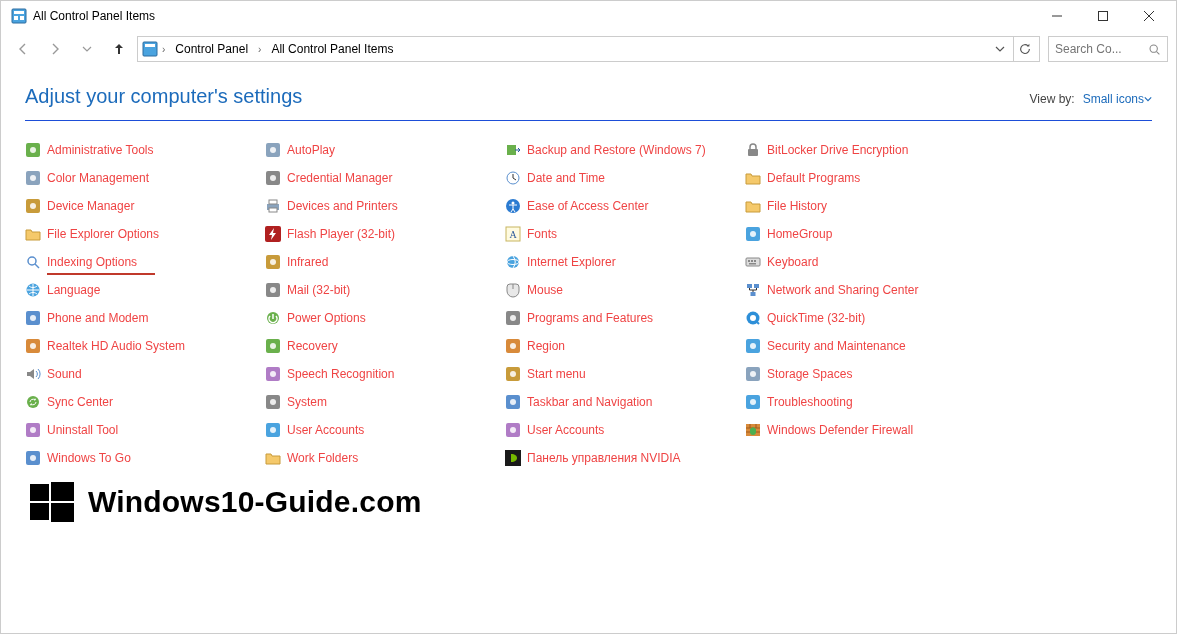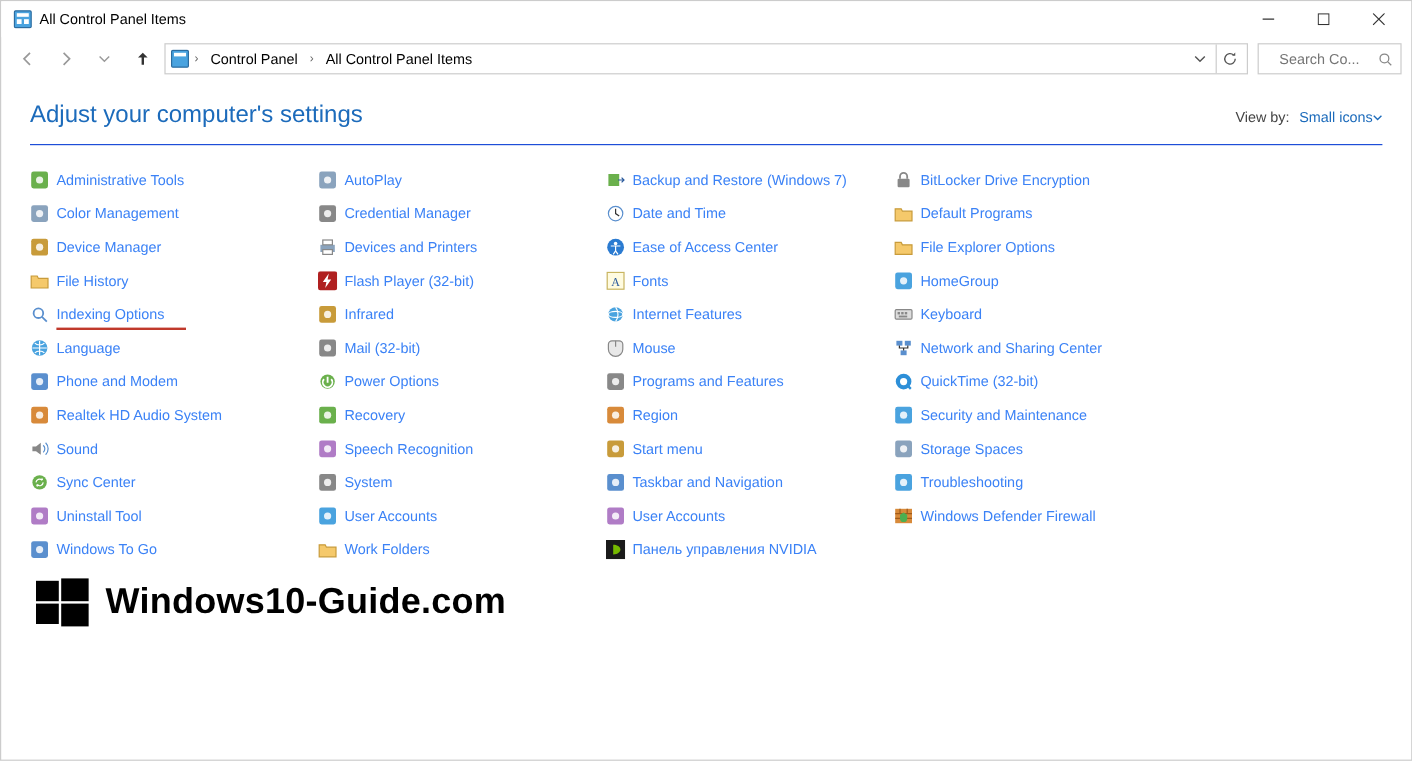--- a/index.html
+++ b/index.html
@@ -75,21 +75,20 @@
     border: 1px solid #ccc;
     display: flex; align-items: center;
     padding: 0 6px;
     color: #888;
     gap: 4px;
     margin-left: 4px;
   }
   .searchbox input {
     border: none; outline: none; width: 100%; font-size: 12px;
     color: #a16207;
-    text-align: center;
   }
 
   .content {
     padding: 18px 24px 0 24px;
   }
   .content-header {
     display: flex;
     align-items: baseline;
     border-bottom: 1px solid #1d4ed8;
     padding-bottom: 12px;
@@ -120,21 +119,21 @@
     gap: 6px;
     height: 22px;
     font-size: 12px;
     cursor: default;
   }
   .item .icon {
     width: 16px; height: 16px;
     display: inline-flex; align-items: center; justify-content: center;
     flex-shrink: 0;
   }
-  .item .label { color: #3b82f6; }
+  .item .label { color: #ef4444; }
   .underline-anno {
     position: relative;
   }
   .underline-anno::after {
     content: "";
     position: absolute;
     left: 22px;
     right: 110px;
     bottom: -2px;
     height: 2px;
@@ -363,29 +362,29 @@
           </svg>
         </span>
         <span class="label">Ease of Access Center</span>
       </div>
       <div class="item">
         <span class="icon">
           <svg width="16" height="16" viewBox="0 0 16 16">
             <path d="M1 4h5l1 2h8v8H1z" fill="#f5c96b" stroke="#c89b3a"></path>
           </svg>
         </span>
+        <span class="label">File History</span>
+      </div>
+      <div class="item">
+        <span class="icon">
+          <svg width="16" height="16" viewBox="0 0 16 16">
+            <path d="M1 4h5l1 2h8v8H1z" fill="#f5c96b" stroke="#c89b3a"></path>
+          </svg>
+        </span>
         <span class="label">File Explorer Options</span>
-      </div>
-      <div class="item">
-        <span class="icon">
-          <svg width="16" height="16" viewBox="0 0 16 16">
-            <path d="M1 4h5l1 2h8v8H1z" fill="#f5c96b" stroke="#c89b3a"></path>
-          </svg>
-        </span>
-        <span class="label">File History</span>
       </div>
       <div class="item">
         <span class="icon">
           <svg width="16" height="16" viewBox="0 0 16 16">
             <rect width="16" height="16" rx="2" fill="#b02020"></rect>
             <path d="M9 2L4 9h3l-1 5 5-7H8z" fill="#fff"></path>
           </svg>
         </span>
         <span class="label">Flash Player (32-bit)</span>
       </div>
@@ -426,21 +425,21 @@
         <span class="label">Infrared</span>
       </div>
       <div class="item">
         <span class="icon">
           <svg width="16" height="16" viewBox="0 0 16 16">
             <circle cx="8" cy="8" r="6" fill="#4aa3df"></circle>
             <ellipse cx="8" cy="8" rx="6" ry="2.5" fill="none" stroke="#fff"></ellipse>
             <path d="M8 2a10 10 0 010 12" fill="none" stroke="#fff"></path>
           </svg>
         </span>
-        <span class="label">Internet Features</span>
+        <span class="label">Internet Explorer</span>
       </div>
       <div class="item">
         <span class="icon">
           <svg width="16" height="16" viewBox="0 0 16 16">
             <rect x="1" y="4" width="14" height="8" rx="1" fill="#ddd" stroke="#888"></rect>
             <rect x="3" y="6" width="2" height="2" fill="#888"></rect>
             <rect x="6" y="6" width="2" height="2" fill="#888"></rect>
             <rect x="9" y="6" width="2" height="2" fill="#888"></rect>
             <rect x="4" y="9" width="7" height="1.5" fill="#888"></rect>
           </svg>

